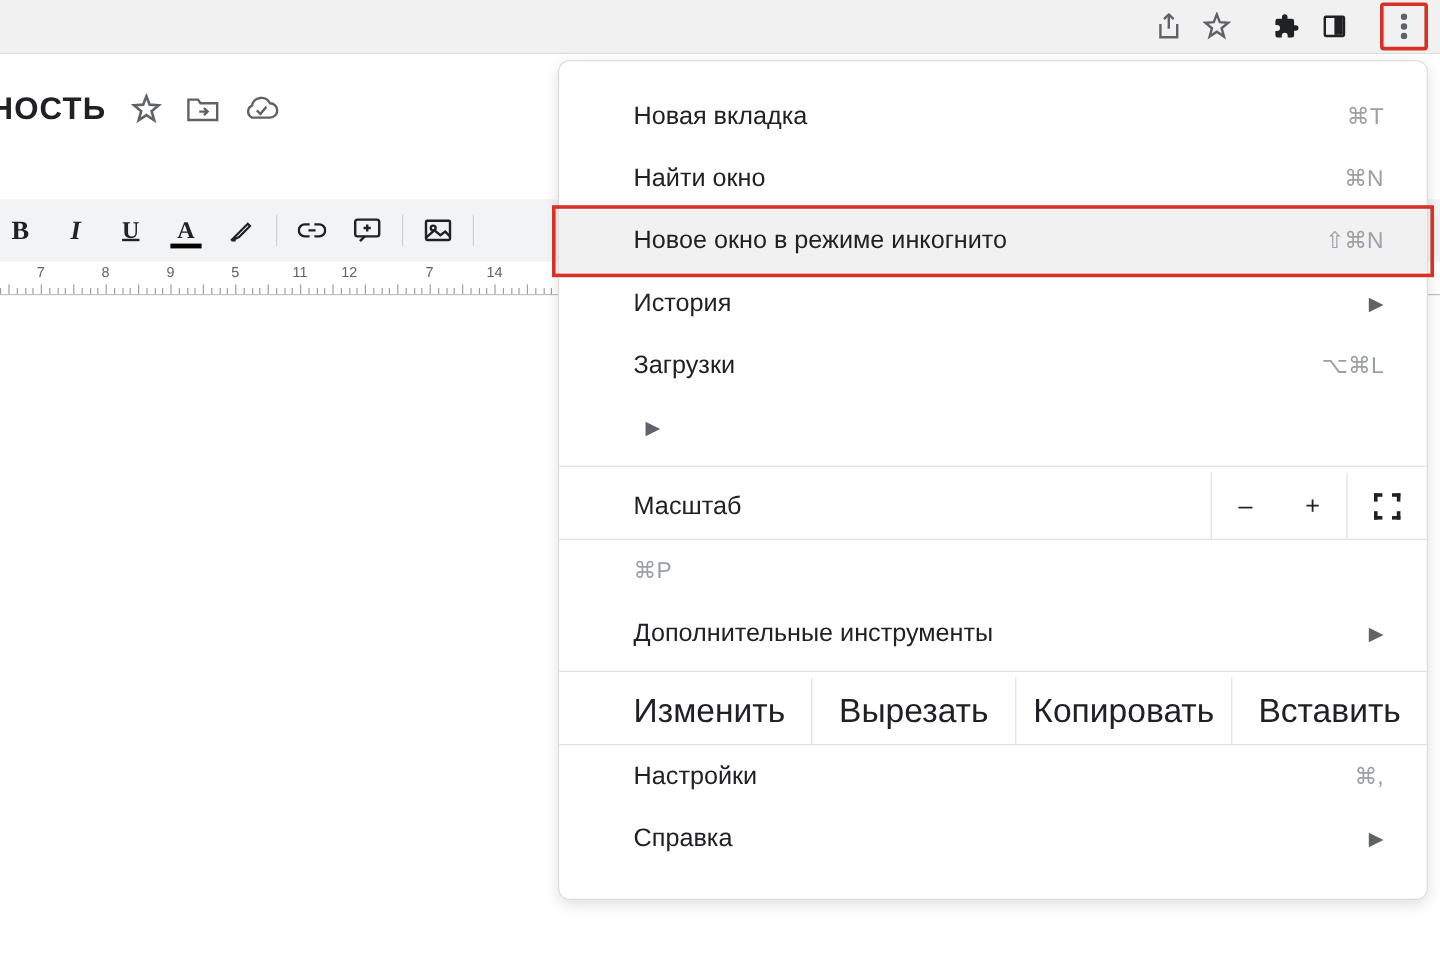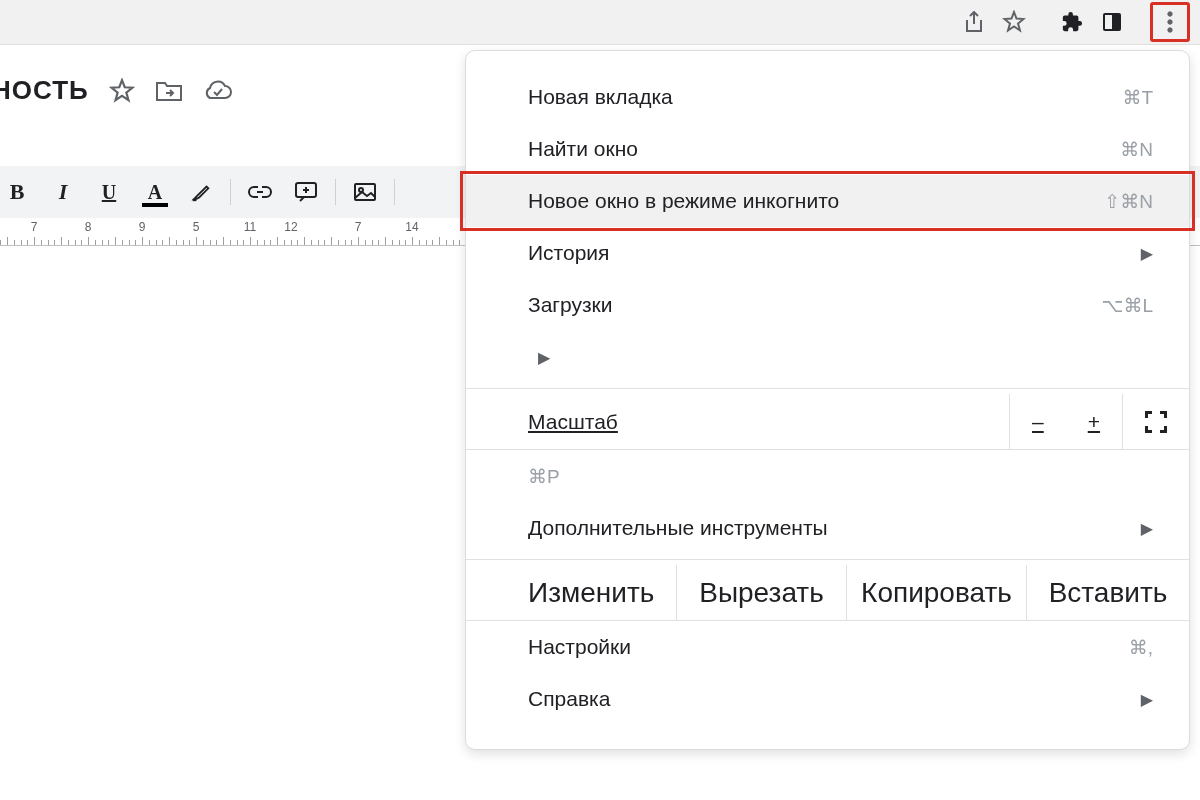--- a/index.html
+++ b/index.html
@@ -173,21 +173,20 @@
     background: #e0e0e0;
     margin: 5px 0;
   }
 
   
   .zoom-row {
     display: flex;
     align-items: center;
     height: 56px;
     padding-left: 62px;
-    text-decoration: underline;
   }
   .zoom-row .zoom-label { flex: 1; font-size: 21px; }
   .zoom-controls {
     display: flex;
     align-items: stretch;
     height: 100%;
   }
   .zoom-cell {
     display: flex; align-items: center; justify-content: center;
     border-left: 1px solid #e0e0e0;

